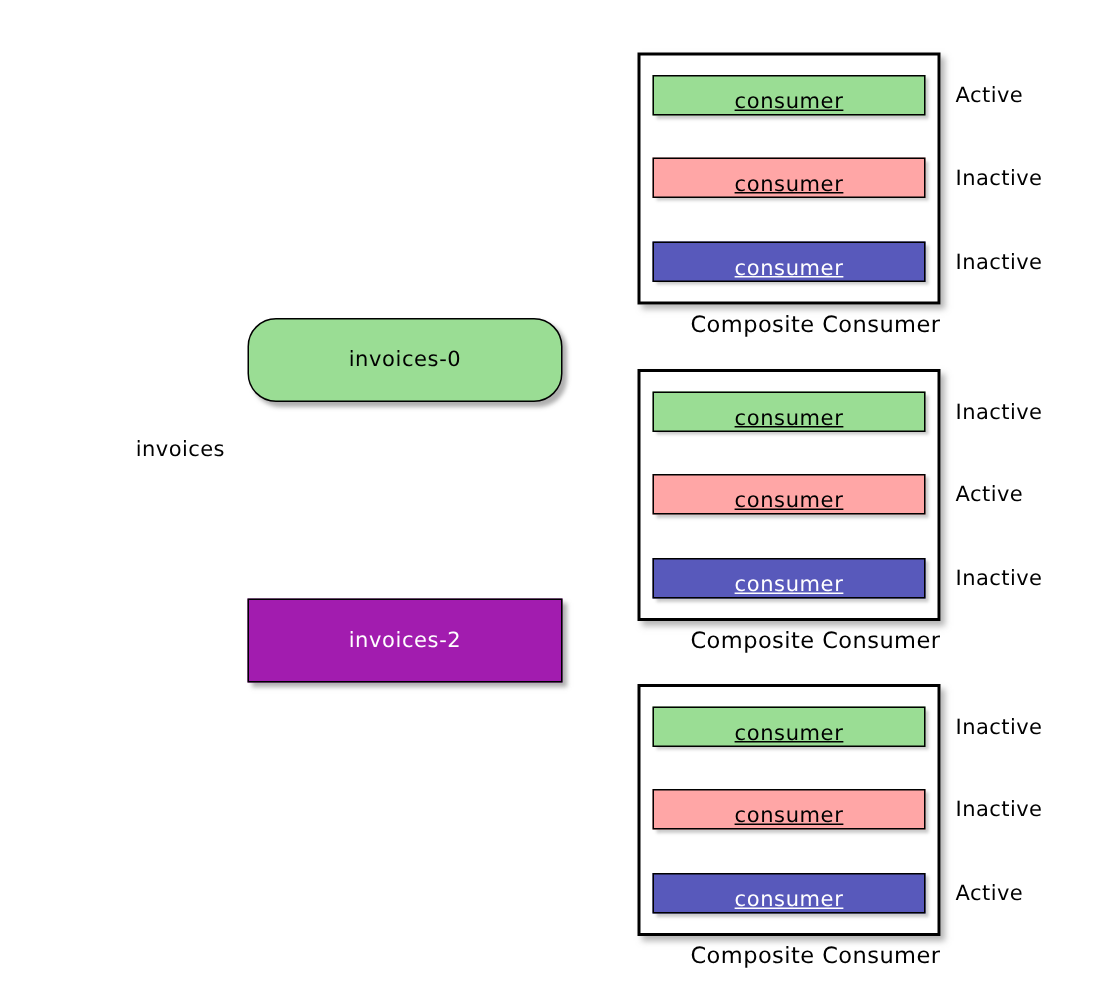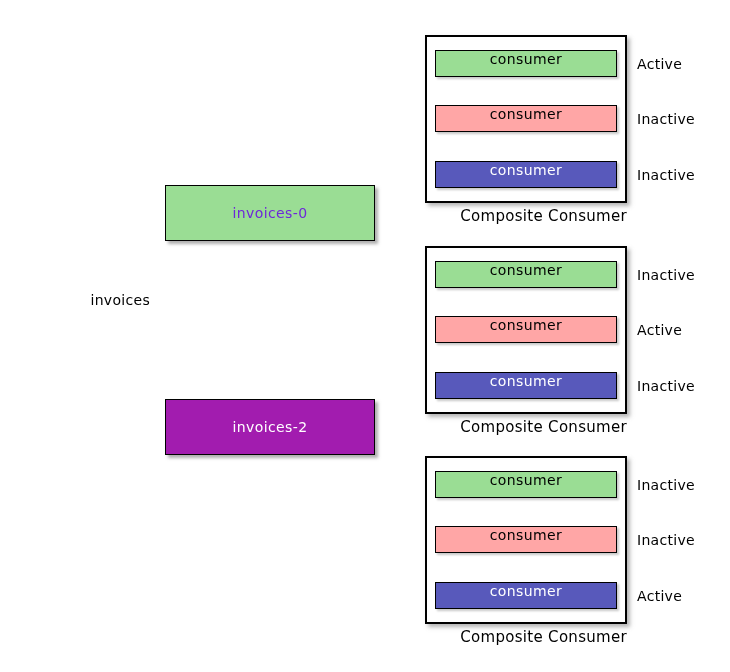--- a/index.html
+++ b/index.html
@@ -51,24 +51,25 @@
   }
   .consumer {
     position: absolute;
     left: 8px;
     width: 182px;
     height: 27px;
     box-sizing: border-box;
     border: 1.5px solid #000000;
     box-shadow: 2px 2px 2px rgba(120,120,120,0.4);
     display: flex;
-    align-items: flex-start;
+    align-items: flex-end;
     justify-content: center;
     font-size: 14px;
     letter-spacing: 0.4px;
+    text-decoration: underline;
   }
   .consumer.row-0 { top: 13px; }
   .consumer.row-1 { top: 68px; }
   .consumer.row-2 { top: 124px; }
   .status {
     position: absolute;
     left: 210px;
     height: 27px;
     display: flex;
     align-items: center;
@@ -92,21 +93,21 @@
     white-space: nowrap;
   }
 </style>
 </head>
 <body>
 
 <div class="canvas">
 
   <div class="stream-label" style="top: 292px;">invoices</div>
 
-  <div class="partition" style="top: 185px; background-color: rgb(154, 221, 148); color: #6d28d9;">
+  <div class="partition" style="top: 212px; background-color: rgb(154, 221, 148); color: #000000; border-radius: 19px;">
     <span>invoices-0</span>
   </div>
   <div class="partition" style="top: 399px; background-color: #a21caf; color: rgb(255, 255, 255); align-items: center;">
     <span>invoices-2</span>
   </div>
 
   <div class="composite" style="top: 35px;">
     <div class="consumer row-0" style="background-color: rgb(154, 221, 148); color: rgb(0, 0, 0);">
       <span>consumer</span>
     </div>

